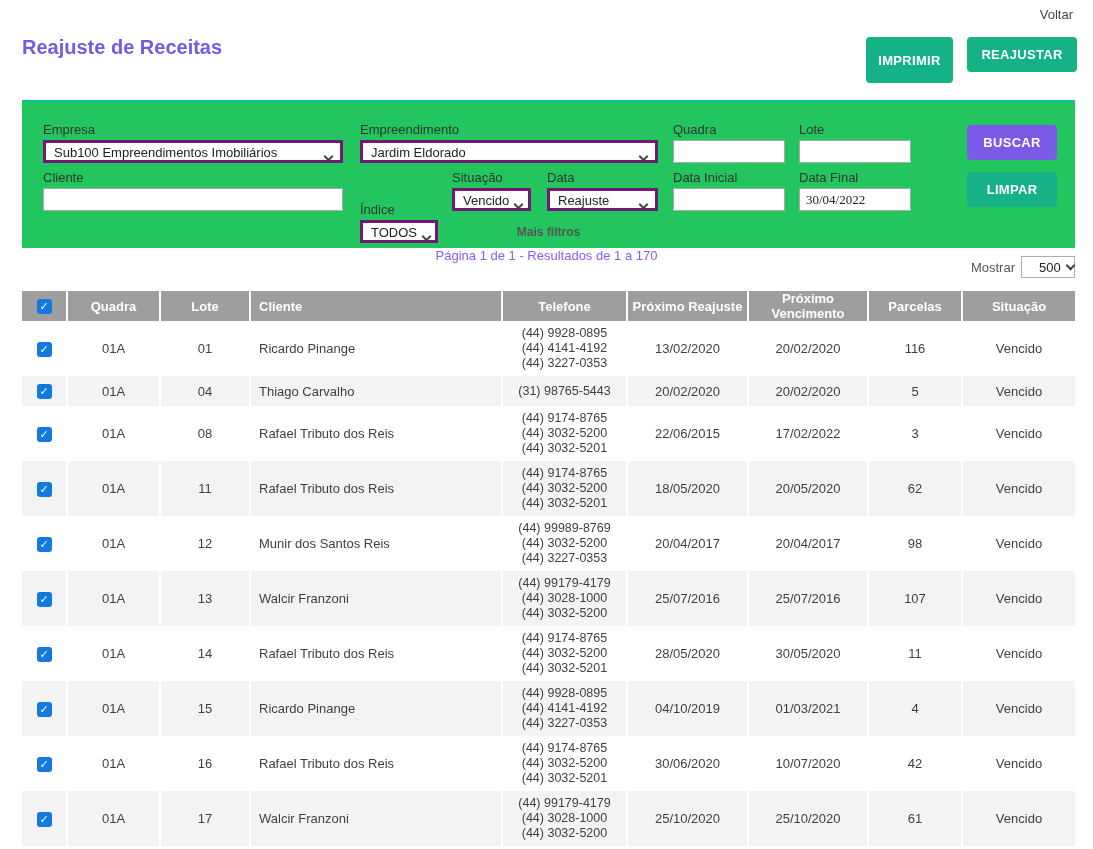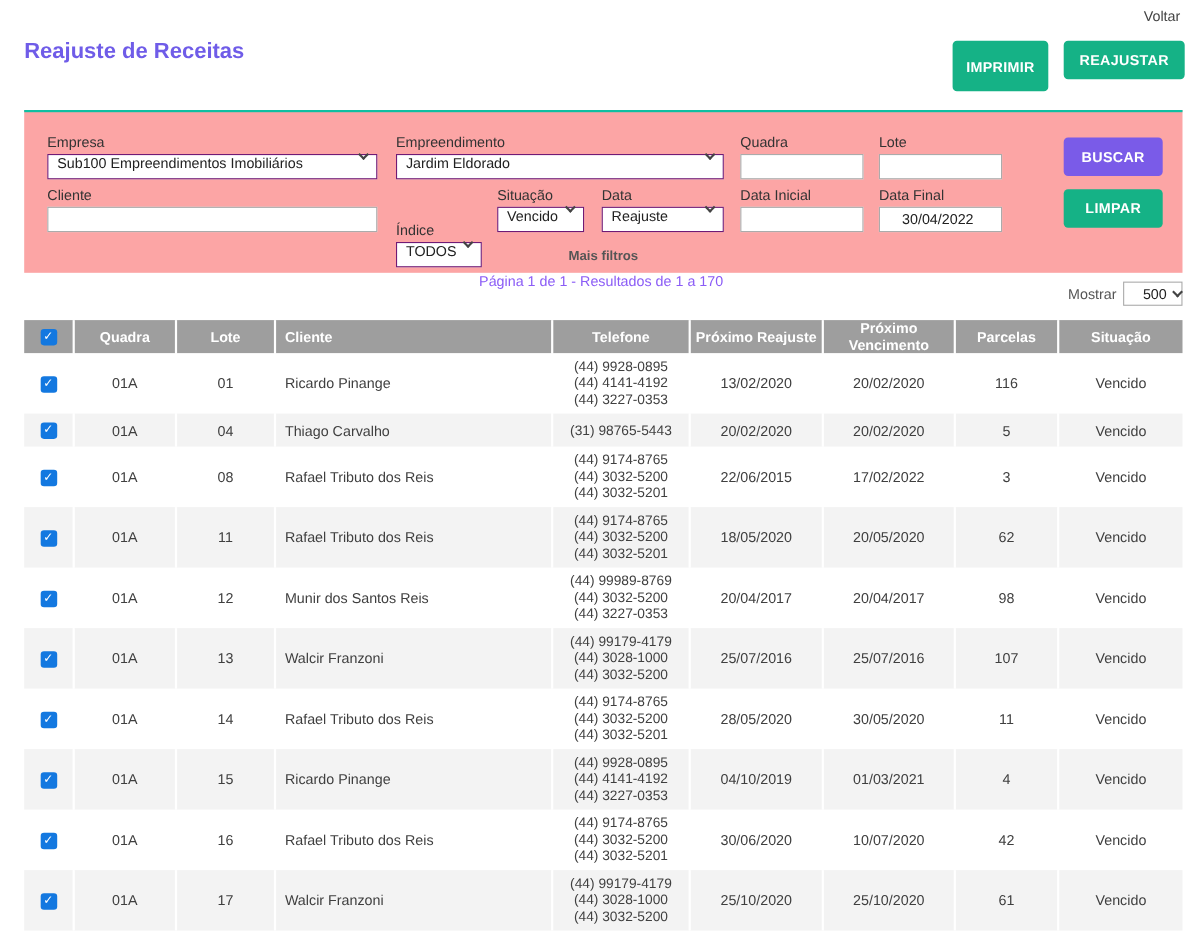--- a/index.html
+++ b/index.html
@@ -12,29 +12,29 @@
   .btn { display:flex; align-items:center; justify-content:center; border:none; border-radius:4px;
          color:#fff; font-weight:bold; font-size:13px; letter-spacing:.3px; cursor:pointer;
          font-family:inherit; }
   .btn-green { background:#15b286; }
   .btn-purple { background:#7a5be8; }
   .btn-imprimir { position:absolute; top:37px; left:866px; width:87px; height:46px; }
   .btn-reajustar { position:absolute; top:37px; left:967px; width:110px; height:35px; }
 
   
   .filter-panel { position:absolute; top:100px; left:22px; width:1053px; height:148px;
-                  background:#fca5a5; border-top:2px solid #10bfa2; }
+                  background:#22c55e; border-top:2px solid #10bfa2; }
   .fgroup { position:absolute; }
   .flabel { font-size:13px; color:#333; margin-bottom:3px; }
-  .fselect { display:flex; align-items:flex-start; justify-content:space-between; background:#fff;
-             border:1px solid #701a75; height:23px; padding:0 8px; font-size:13px; color:#222; cursor:pointer; }
+  .fselect { display:flex; align-items:flex-end; justify-content:space-between; background:#fff;
+             border:3px solid #701a75; height:23px; padding:0 8px; font-size:13px; color:#222; cursor:pointer; }
   .chev { width:7px; height:7px; border-right:2px solid #444; border-bottom:2px solid #444;
           transform:rotate(45deg); margin-top:-4px; flex:0 0 auto; margin-left:6px; }
-  .finput { display:block; background:#fff; border:1px solid #ababab; height:23px; padding:0 20px;
-            font-size:13px; color:#222; width:100%; font-family:Liberation Sans, sans-serif; }
+  .finput { display:block; background:#fff; border:1px solid #ababab; height:23px; padding:0 6px;
+            font-size:13px; color:#222; width:100%; font-family:Liberation Serif, serif; }
   .btn-buscar { position:absolute; top:23px; left:945px; width:90px; height:35px; }
   .btn-limpar { position:absolute; top:70px; left:945px; width:90px; height:35px; }
   .mais-filtros { position:absolute; bottom:9px; left:0; width:100%; text-align:center;
                   font-size:12px; font-weight:bold; color:#555; cursor:pointer; }
 
   
   .page-summary { position:absolute; top:248px; left:0; width:100%; text-align:center; font-size:13px; color:#8b5cf6; }
   .mostrar-wrap { position:absolute; top:256px; right:18px; display:flex; align-items:center; gap:6px; }
   .mostrar-label { font-size:13px; color:#555; }
   .mselect { display:flex; align-items:center; justify-content:space-between; background:#fff;

